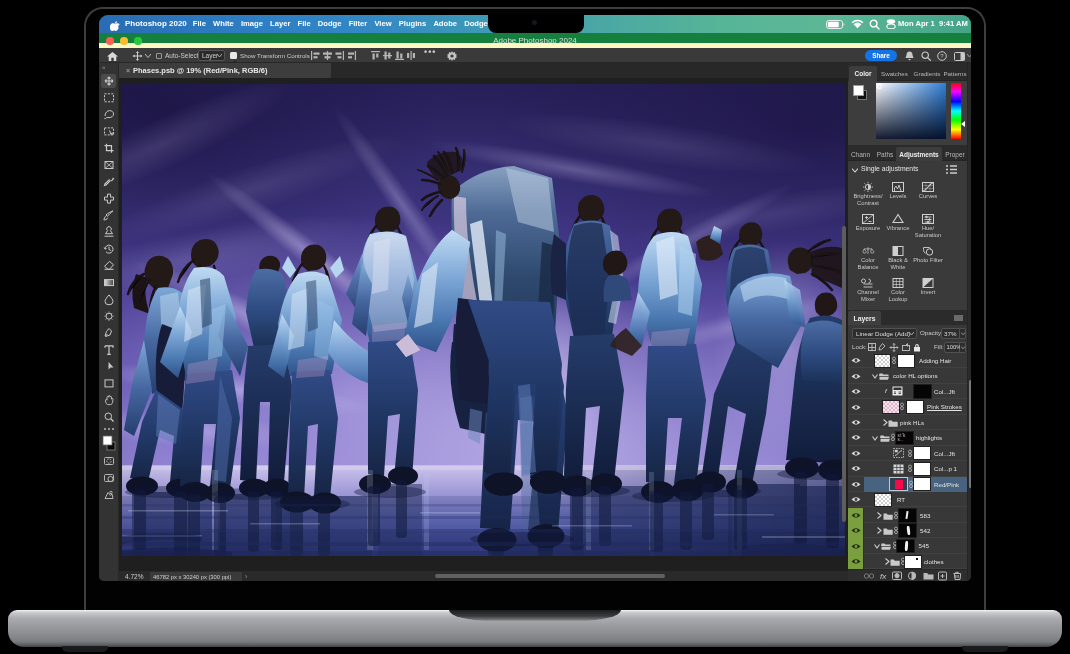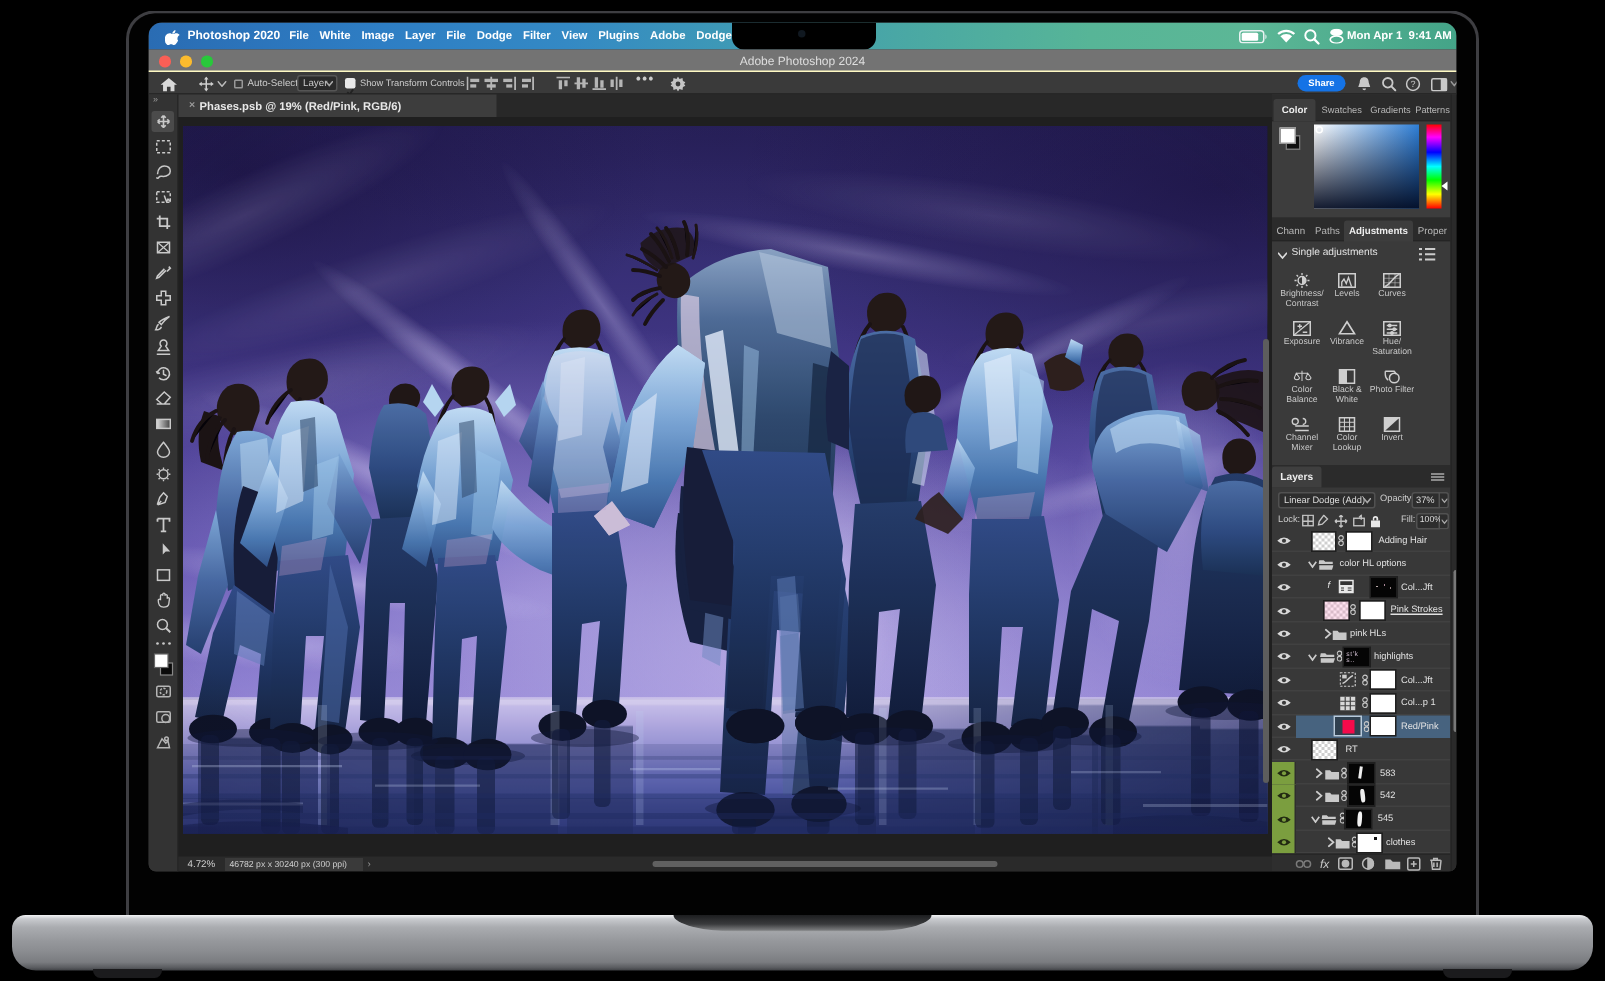--- a/index.html
+++ b/index.html
@@ -28,22 +28,22 @@
   
   #menubar { left:0; top:0; width:872px; height:18px;
     background:linear-gradient(90deg,#2a6cb3 0%,#2e7ec4 18%,#3489c4 32%,#3f9bb4 46%,#4aa8a4 58%,#57b597 72%,#5cb796 84%,#44a488 100%);
     color:#fff; font-size:9px; font-weight:700; }
   .mi { margin-right:7.2px; }
   #notch { left:389px; top:0; width:96px; height:17.5px; background:#000;
     border-radius:0 0 8px 8px; }
   #cam { left:433px; top:5px; width:5px; height:5px; border-radius:50%; background:#101820; }
 
   
-  #pstitle { left:0; top:18px; width:872px; height:15px; background:#737373;
-    border-bottom:1px solid #fef9c3; color:#dedede; }
+  #pstitle { left:0; top:18px; width:872px; height:15px; background:#15803d;
+    border-bottom:5px solid #fef9c3; color:#dedede; }
   .tl { top:22px; width:7.5px; height:7.5px; border-radius:50%; }
   #psopts { left:0; top:33px; width:872px; height:15px; background:#3a3a3a;
     border-bottom:1px solid #272727; }
   #toolcol { left:0; top:48px; width:20px; height:518px; background:#333333;
     border-right:1px solid #272727; }
   #centercol { left:20px; top:48px; width:729px; height:518px; background:#1e1e1e; }
   #tabbar { left:0; top:0; width:729px; height:15px; background:#282828; }
   #tab { left:0; top:0; width:212px; height:15px; background:#3d3d3d;
     color:#e8e8e8; font-size:7.5px; font-weight:700; line-height:15px; }
   #canvas { left:0; top:15px; width:729px; height:493px; background:#1f1f1f; }

